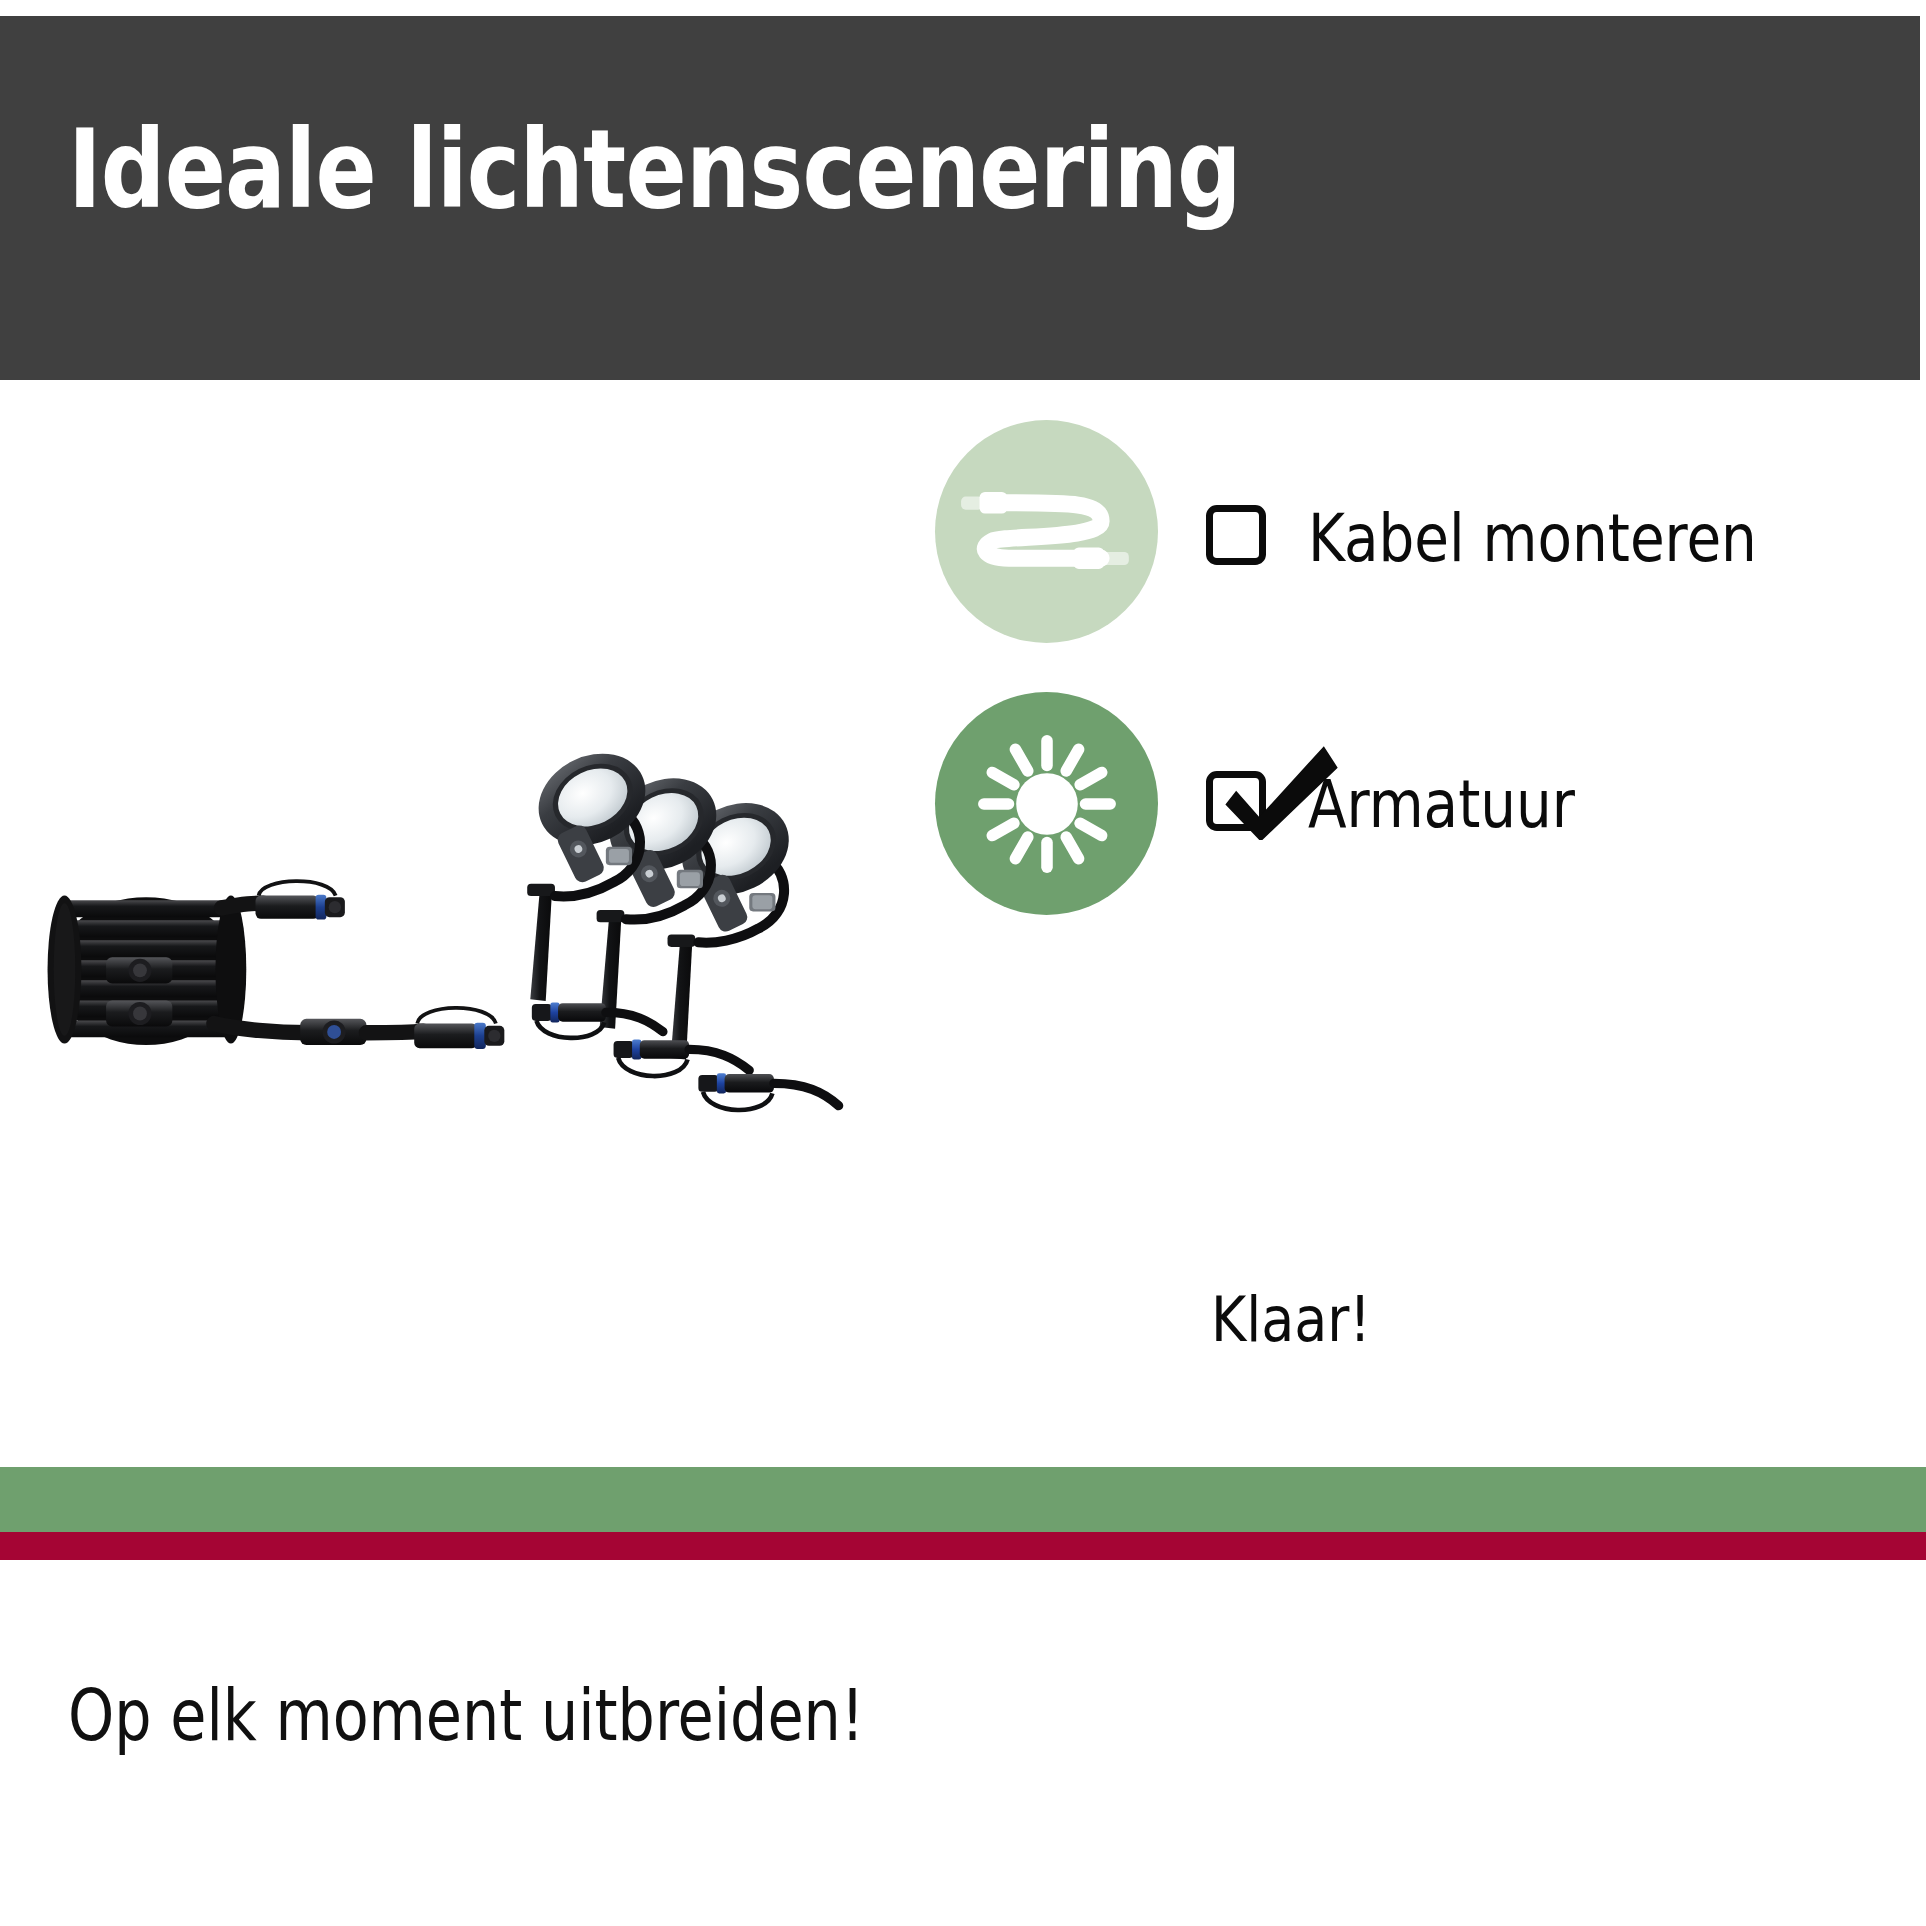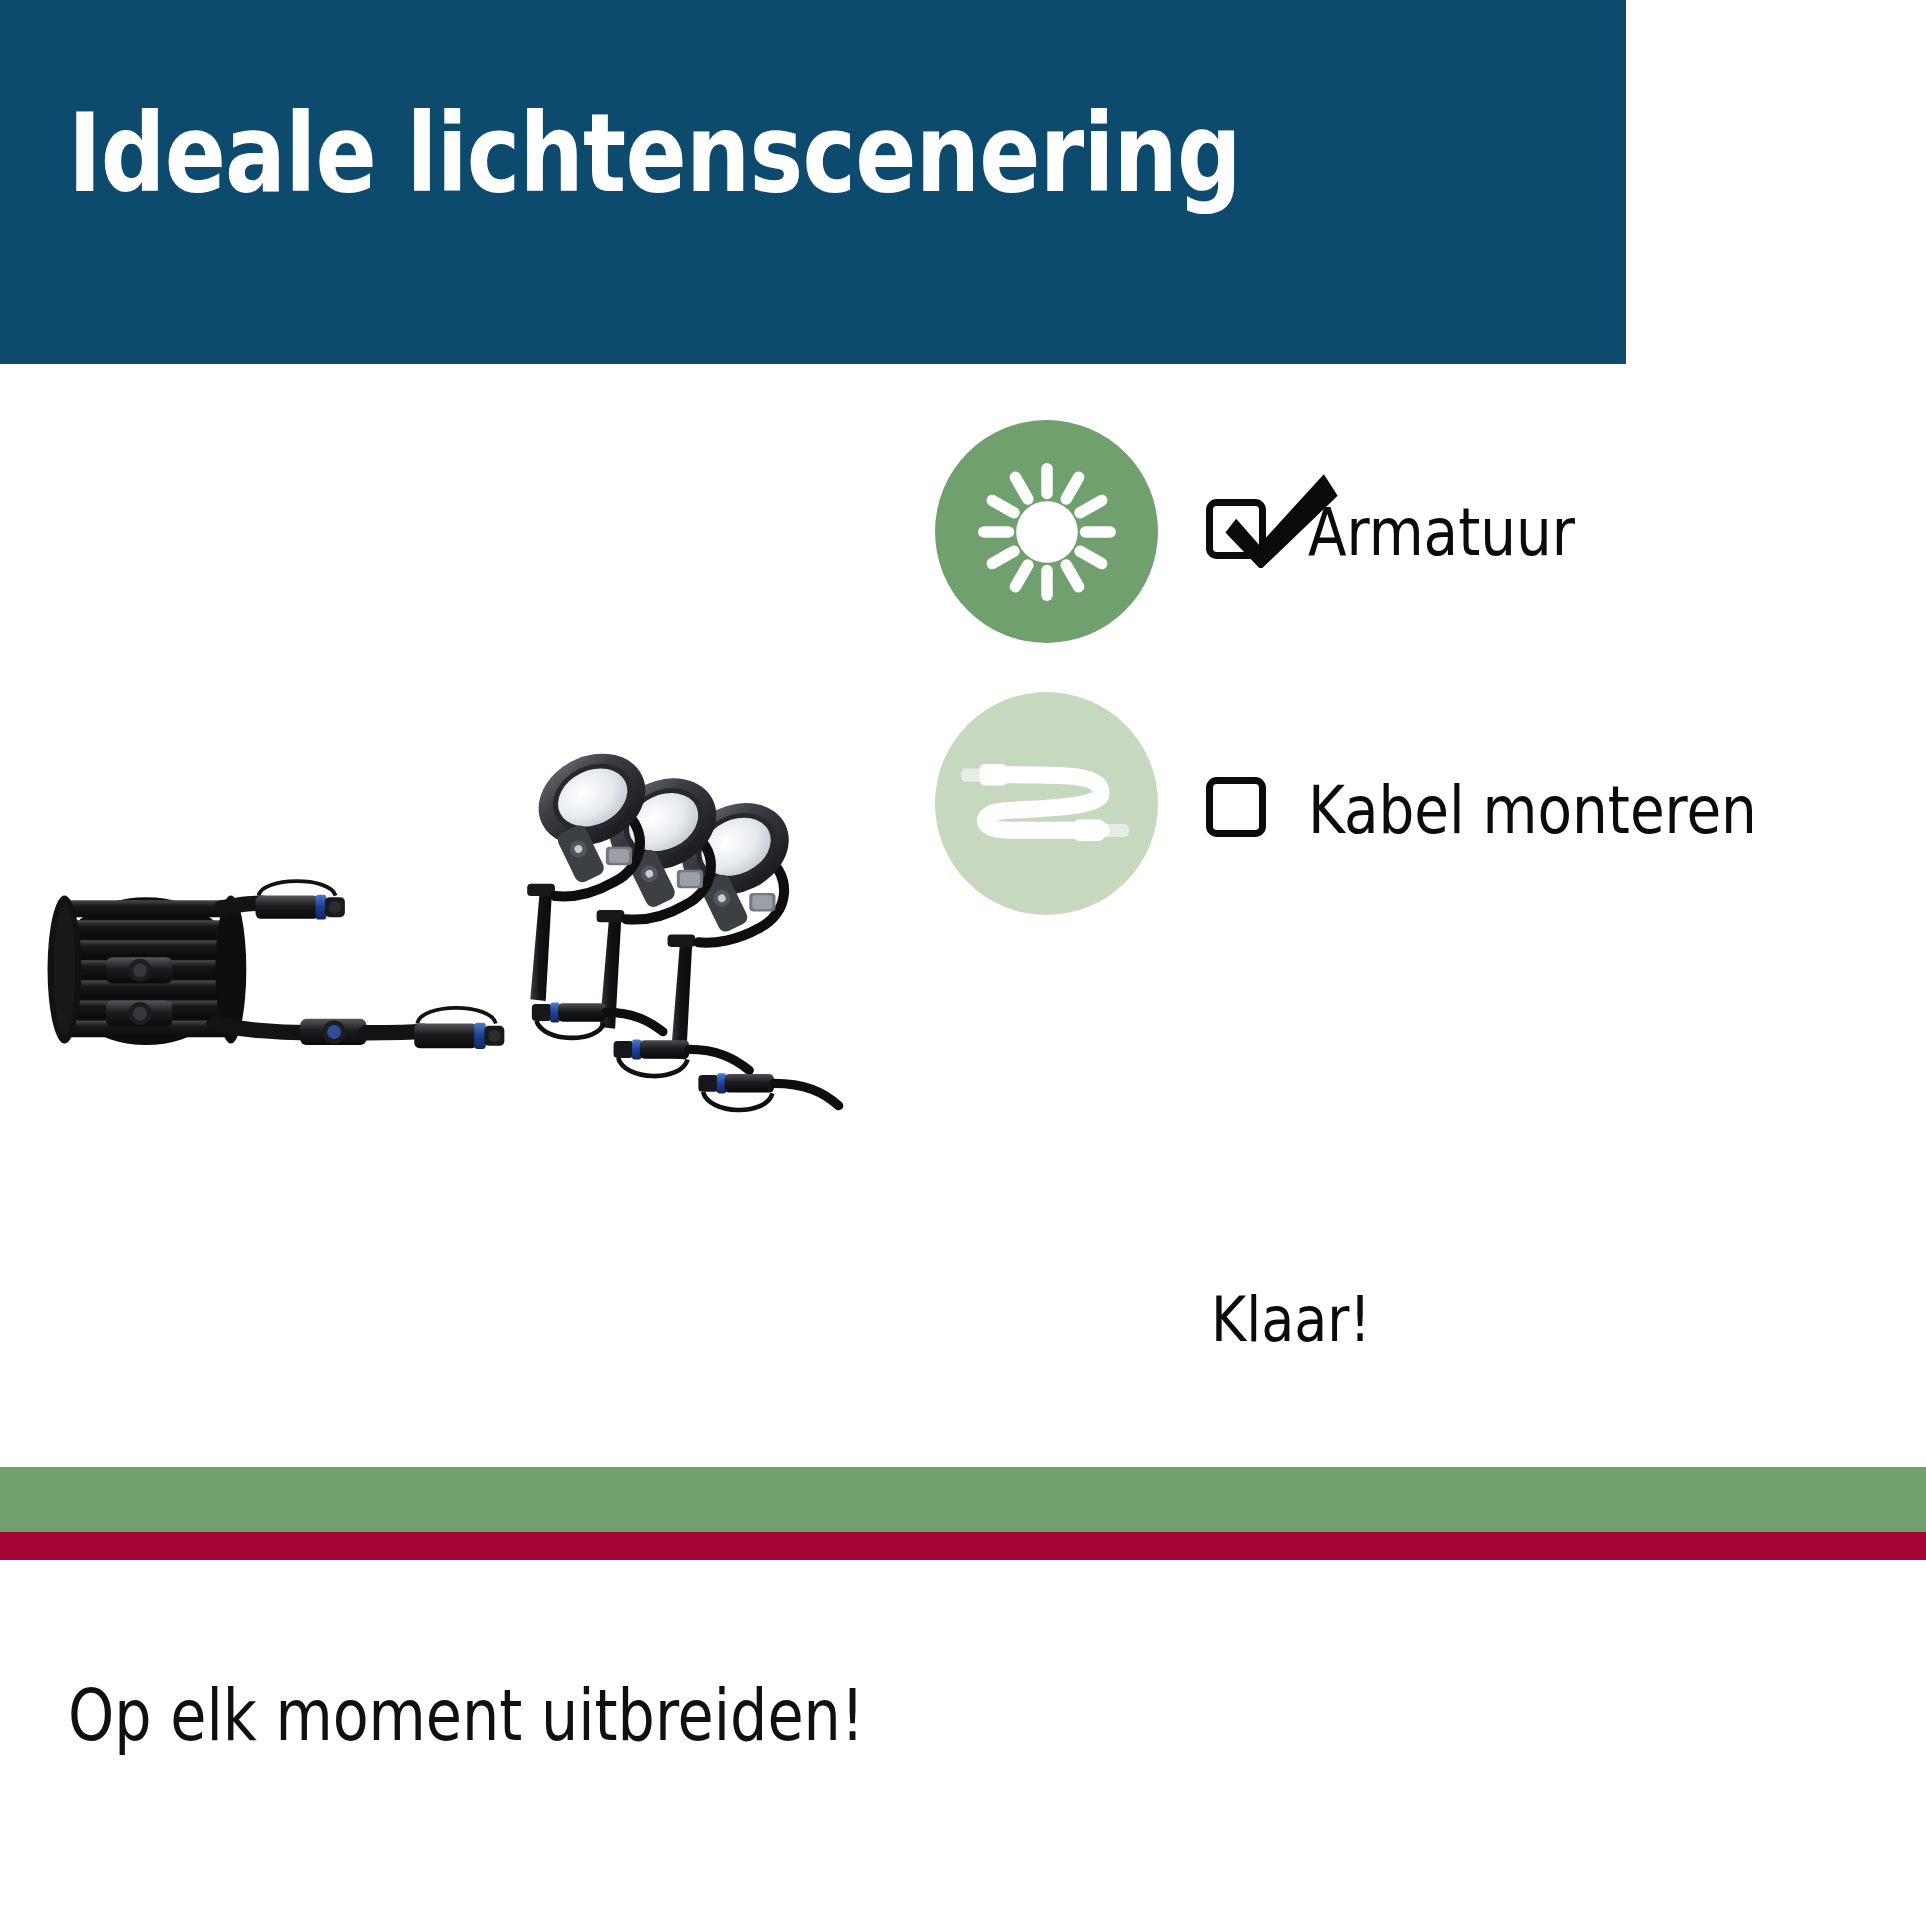--- a/index.html
+++ b/index.html
@@ -6,22 +6,22 @@
   body{
     width:1926px;height:1926px;
     background:#ffffff;
     font-family:"DejaVu Sans Condensed","Liberation Sans",sans-serif;
     overflow:hidden;
   }
   .page{position:relative;width:1926px;height:1926px;background:#fff;}
 
   
   .header-band{
-    position:absolute;left:0;top:0;width:1626px;height:364px;
-    background:#0c4a6e;
+    position:absolute;left:0;top:16px;width:1920px;height:364px;
+    background:#404040;
   }
   .header-title{
     position:absolute;left:68px;top:99px;
     font-size:109px;line-height:1;
     font-weight:700;color:#ffffff;
     letter-spacing:-0.8px;
     font-family:"DejaVu Sans Condensed","Liberation Sans Narrow","Liberation Sans",sans-serif;
     transform:scaleX(0.92);transform-origin:left top;
     white-space:nowrap;
   }
@@ -276,20 +276,34 @@
         <rect x="8" y="6" width="26" height="22" rx="5" fill="#16171a"></rect>
         <rect x="32" y="4" width="12" height="26" rx="3" fill="url(#blueRing2)"></rect>
         <rect x="42" y="5" width="64" height="24" rx="6" fill="url(#conG2)"></rect>
         <path d="M14 28 C 22 58, 96 60, 104 30" stroke="#0f1012" stroke-width="6" fill="none"></path>
         <path d="M106 17 C 146 17, 170 28, 190 46" stroke="#0e0e10" stroke-width="12" fill="none" stroke-linecap="round"></path>
       </g>
     </svg>
   </div>
 
   <div class="checklist">
+
+    <div class="check-row row2">
+      <div class="icon-circle muted">
+        <svg width="177" height="154" viewBox="0 0 230 200">
+          <path d="M54 62 C 150 62, 186 62, 186 86 C 186 110, 60 104, 44 112 C 28 120, 34 134, 66 134 L 186 134" stroke="#ffffff" stroke-width="22" fill="none" stroke-linecap="round" stroke-linejoin="round"></path>
+          <rect x="28" y="48" width="36" height="28" rx="7" fill="#ffffff"></rect>
+          <rect x="4" y="54" width="28" height="17" rx="6" fill="#ffffff" opacity="0.55"></rect>
+          <rect x="150" y="120" width="40" height="28" rx="7" fill="#ffffff"></rect>
+          <rect x="186" y="126" width="36" height="17" rx="6" fill="#ffffff" opacity="0.55"></rect>
+        </svg>
+      </div>
+      <div class="check-box"></div>
+      <div class="check-label">Kabel monteren</div>
+    </div>
 
     <div class="check-row row1">
       <div class="icon-circle active">
         <svg width="154" height="154" viewBox="0 0 200 200">
           <circle cx="100" cy="100" r="40" fill="#ffffff"></circle>
           <g stroke="#ffffff" stroke-width="15" stroke-linecap="round">
             <line x1="100" y1="18" x2="100" y2="50"></line>
             <line x1="141" y1="29" x2="125" y2="57"></line>
             <line x1="171" y1="59" x2="143" y2="75"></line>
             <line x1="182" y1="100" x2="150" y2="100"></line>
@@ -304,34 +318,20 @@
           </g>
         </svg>
       </div>
       <div class="check-box"></div>
       <svg class="tick" viewBox="0 0 150 130">
         <path d="M18 66 L48 100 L132 8 L150 36 L50 132 L4 84 Z" fill="#0b0b0b"></path>
       </svg>
       <div class="check-label">Armatuur</div>
     </div>
 
-    <div class="check-row row2">
-      <div class="icon-circle muted">
-        <svg width="177" height="154" viewBox="0 0 230 200">
-          <path d="M54 62 C 150 62, 186 62, 186 86 C 186 110, 60 104, 44 112 C 28 120, 34 134, 66 134 L 186 134" stroke="#ffffff" stroke-width="22" fill="none" stroke-linecap="round" stroke-linejoin="round"></path>
-          <rect x="28" y="48" width="36" height="28" rx="7" fill="#ffffff"></rect>
-          <rect x="4" y="54" width="28" height="17" rx="6" fill="#ffffff" opacity="0.55"></rect>
-          <rect x="150" y="120" width="40" height="28" rx="7" fill="#ffffff"></rect>
-          <rect x="186" y="126" width="36" height="17" rx="6" fill="#ffffff" opacity="0.55"></rect>
-        </svg>
-      </div>
-      <div class="check-box"></div>
-      <div class="check-label">Kabel monteren</div>
-    </div>
-
   </div>
 
   <div class="klaar">Klaar!</div>
 
   <div class="footer-band-green"></div>
   <div class="footer-band-red"></div>
   <div class="footer-text">Op elk moment uitbreiden!</div>
 
 </div>
 

